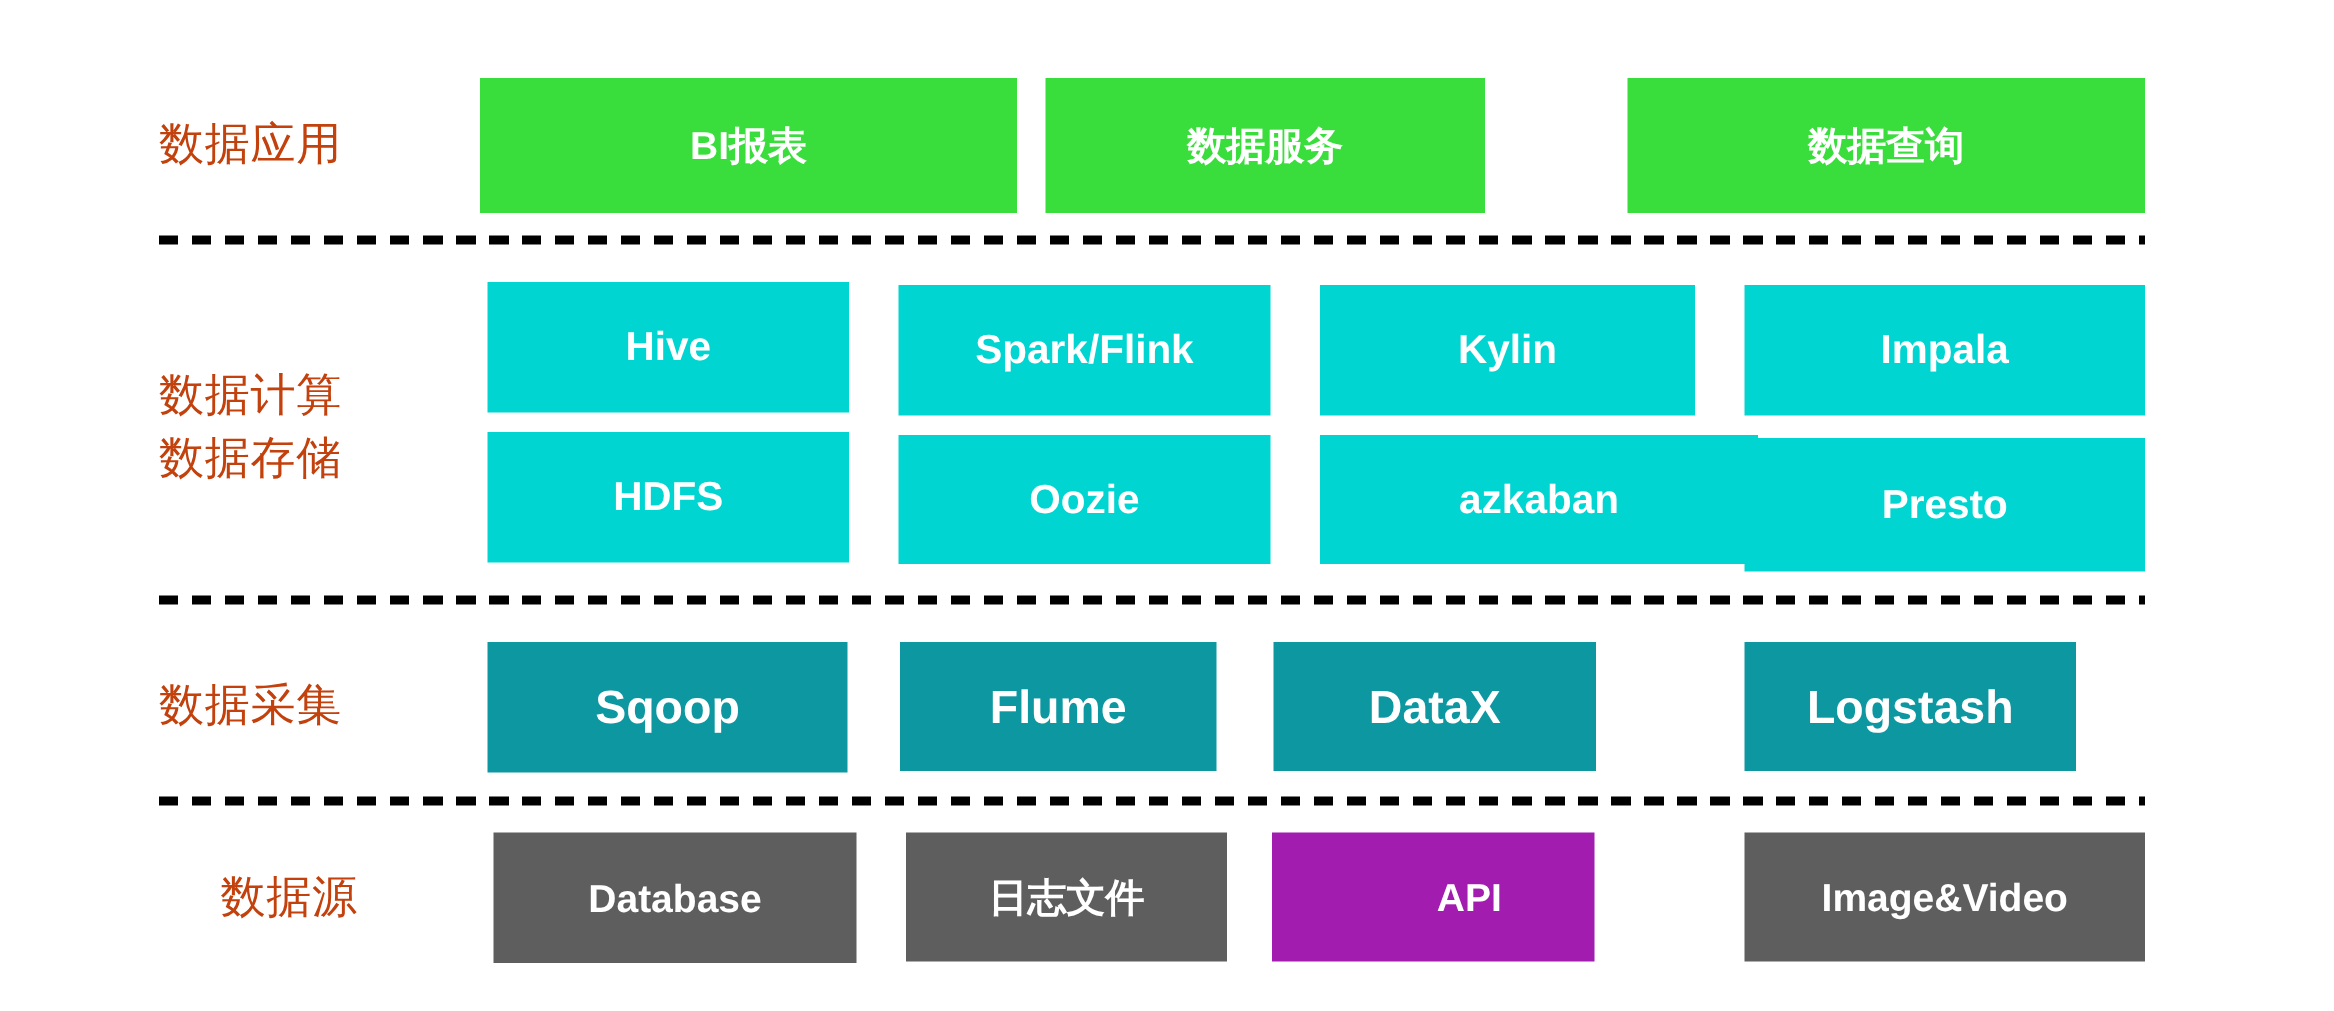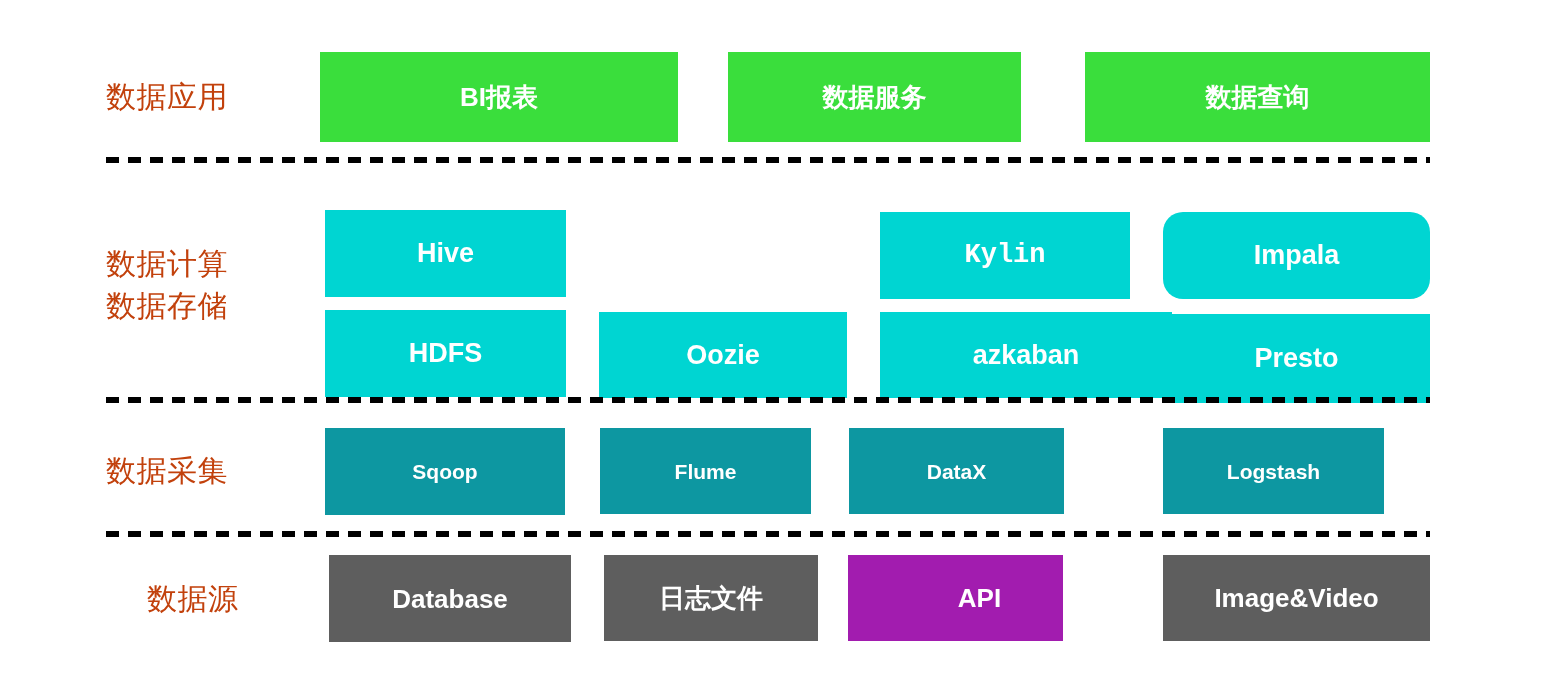--- a/index.html
+++ b/index.html
@@ -47,55 +47,58 @@
     align-items: center;
     justify-content: center;
     color: #ffffff;
     font-weight: bold;
     text-align: center;
     box-sizing: border-box;
     line-height: 1;
     font-family: "Liberation Sans", "DejaVu Sans", sans-serif;
   }
   .node-app   { font-size: 26px; }
-  .node-comp  { font-size: 27px; margin-top: 22px; }
-  .node-ing   { font-size: 21px; }
+  .node-comp  { font-size: 27px; }
+  .node-ing   { font-size: 31px; }
   .node-src   { font-size: 26px; }
 </style>
 </head>
 <body>
 
 <div id="diagram">
 
   <div class="layer-label" style="left:106px; top:76px; width:200px;">数据应用</div>
 
   <div class="node node-app" style="left:320px; top:52px; width:358px; height:90px; background:#3ade3c;">
     <span>BI报表</span>
   </div>
 
-  <div class="node node-app" style="left:728px; top:52px; width:293px; height:90px; background:#3ade3c;">
+  <div class="node node-app" style="left:697px; top:52px; width:293px; height:90px; background:#3ade3c;">
     <span>数据服务</span>
   </div>
 
   <div class="node node-app" style="left:1085px; top:52px; width:345px; height:90px; background:#3ade3c;">
     <span>数据查询</span>
   </div>
 
   <div class="divider" style="left:106px; top:157px; width:1324px;"></div>
 
   <div class="layer-label" style="left:106px; top:243px; width:220px;">数据计算
 数据存储</div>
 
   <div class="node node-comp" style="left:325px; top:188px; width:241px; height:87px; background:#00d5d2;">
     <span>Hive</span>
   </div>
-  <div class="node node-comp" style="left:880px; top:190px; width:250px; height:87px; background:#00d5d2;font-family:Liberation Mono, monospace;">
+  <div class="node node-comp" style="left:599px; top:190px; width:248px; height:87px; background:#00d5d2;">
+    <span>Spark/Flink</span>
+  </div>
+  <div class="node node-comp" style="left:880px; top:190px; width:250px; height:87px; background:#00d5d2;">
     <span>Kylin</span>
   </div>
-  <div class="node node-comp" style="left:1163px; top:190px; width:267px; height:87px; background:#00d5d2;border-radius:20px;">
+  <div class="node node-comp" style="left:1163px; top:190px; width:267px; height:87px; background:#00d5d2;">
     <span>Impala</span>
   </div>
 
   <div class="node node-comp" style="left:325px; top:288px; width:241px; height:87px; background:#00d5d2;">
     <span>HDFS</span>
   </div>
   <div class="node node-comp" style="left:599px; top:290px; width:248px; height:86px; background:#00d5d2;">
     <span>Oozie</span>
   </div>
   <div class="node node-comp" style="left:880px; top:290px; width:292px; height:86px; background:#00d5d2;">

